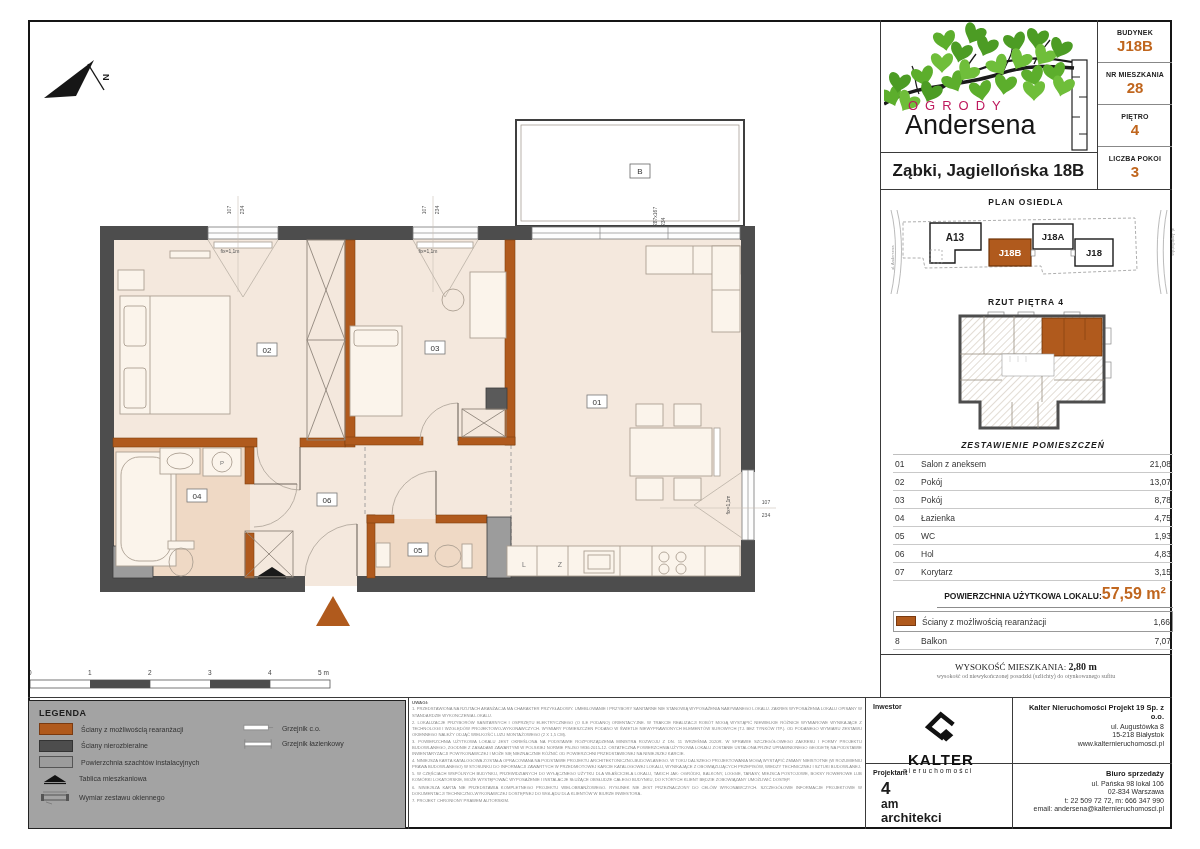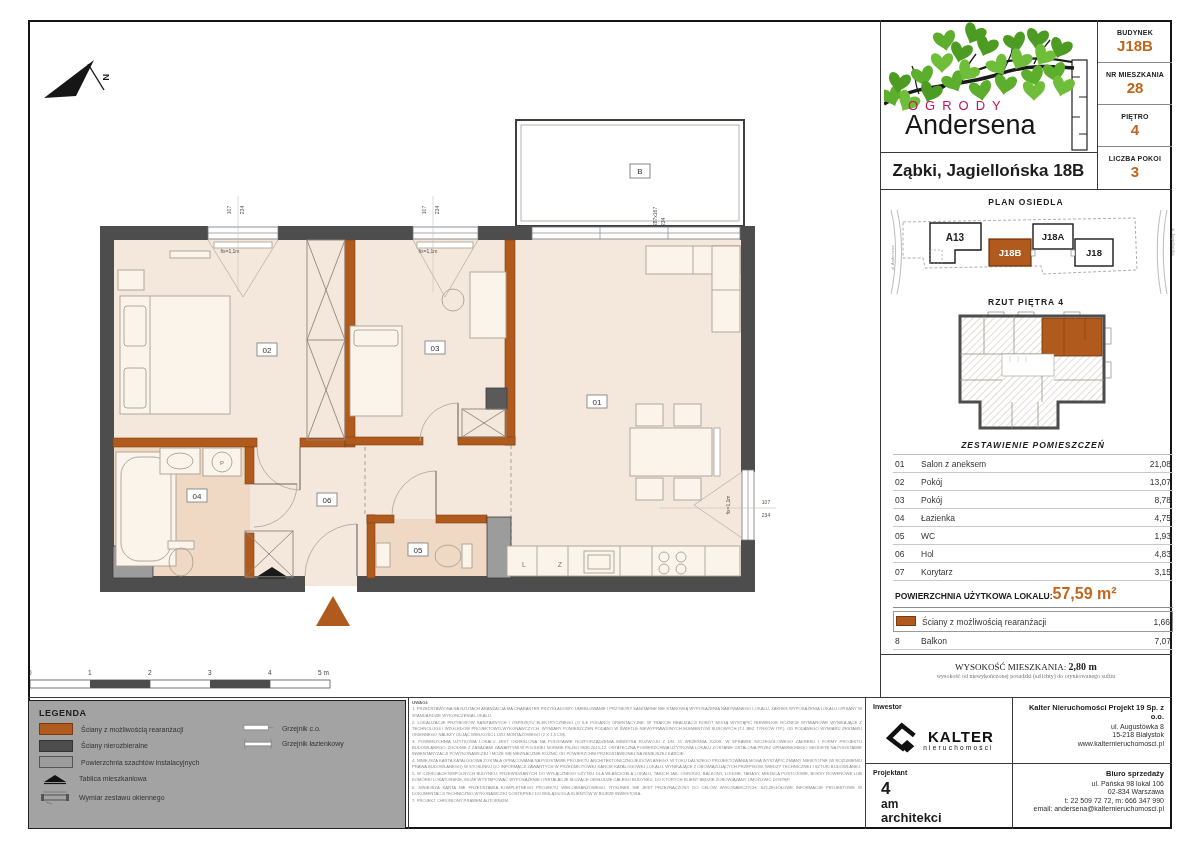--- a/index.html
+++ b/index.html
@@ -23,35 +23,35 @@
   .sec-title{position:absolute;left:880px;width:292px;text-align:center;font-size:8.5px;
              font-weight:bold;letter-spacing:1px;color:#1c1c1c;}
   
   .rooms{position:absolute;left:893px;top:440px;width:280px;font-size:8.5px;}
   .rooms-title{text-align:center;font-weight:bold;font-size:8.5px;letter-spacing:1px;
                padding-bottom:4px;border-bottom:1px solid #bfbfbf;font-style:italic;}
   .rrow{display:flex;align-items:center;padding:3.5px 2px;border-bottom:1px solid #c9c9c9;}
   .rno{width:26px;color:#333;}
   .rname{flex:1;color:#333;}
   .rarea{color:#333;}
-  .rtotal{display:flex;align-items:baseline;justify-content:flex-start;padding:4px 2px;
-          border-bottom:1px solid #8c8c8c;}
+  .rtotal{display:flex;align-items:baseline;justify-content:center;padding:4px 2px;
+          border-bottom:1px solid #8c8c8c;margin-left:44px;}
   .tlabel{font-weight:bold;font-size:8.5px;}
   .tvalue{font-weight:bold;font-size:16px;color:#c0661e;}
   .boxed{border:1px solid #999;margin-top:3px;}
   .swatch-sm{display:inline-block;width:18px;height:8px;background:#b05a1d;border:1px solid #7a3a10;}
   
   .wys{position:absolute;left:880px;top:661px;width:292px;text-align:center;font-family:Liberation Serif, serif;}
   .wys-l1{font-size:9px;color:#1c1c1c;}
   .wys-l1 b{font-size:10px;}
   .wys-l2{font-size:6px;color:#777;margin-top:1px;}
   
   .cell{position:absolute;box-sizing:border-box;padding:5px 7px;}
   .cell-label{font-size:7px;font-weight:bold;color:#1c1c1c;}
-  .kalter{display:flex;align-items:center;gap:6px;justify-content:center;margin-top:12px;}
+  .kalter{display:flex;align-items:center;gap:6px;justify-content:center;margin-top:1px;flex-direction:column;}
   .kalter-txt{display:flex;flex-direction:column;align-items:flex-end;}
   .kalter-name{font-size:15px;font-weight:bold;letter-spacing:1px;color:#111;}
   .kalter-sub{font-size:6.5px;letter-spacing:2.2px;color:#111;margin-top:-1px;}
   .right-al{text-align:right;}
   .comp-name{font-size:7.5px;font-weight:bold;}
   .comp-line{font-size:7px;color:#2e2e2e;margin-top:1.5px;}
   .arch{margin-top:4px;margin-left:8px;line-height:1;}
   .arch-4{font-size:17px;font-weight:bold;}
   .arch-am{font-size:12px;font-weight:bold;margin-top:1px;}
   .arch-txt{font-size:13px;font-weight:bold;margin-top:1px;}

